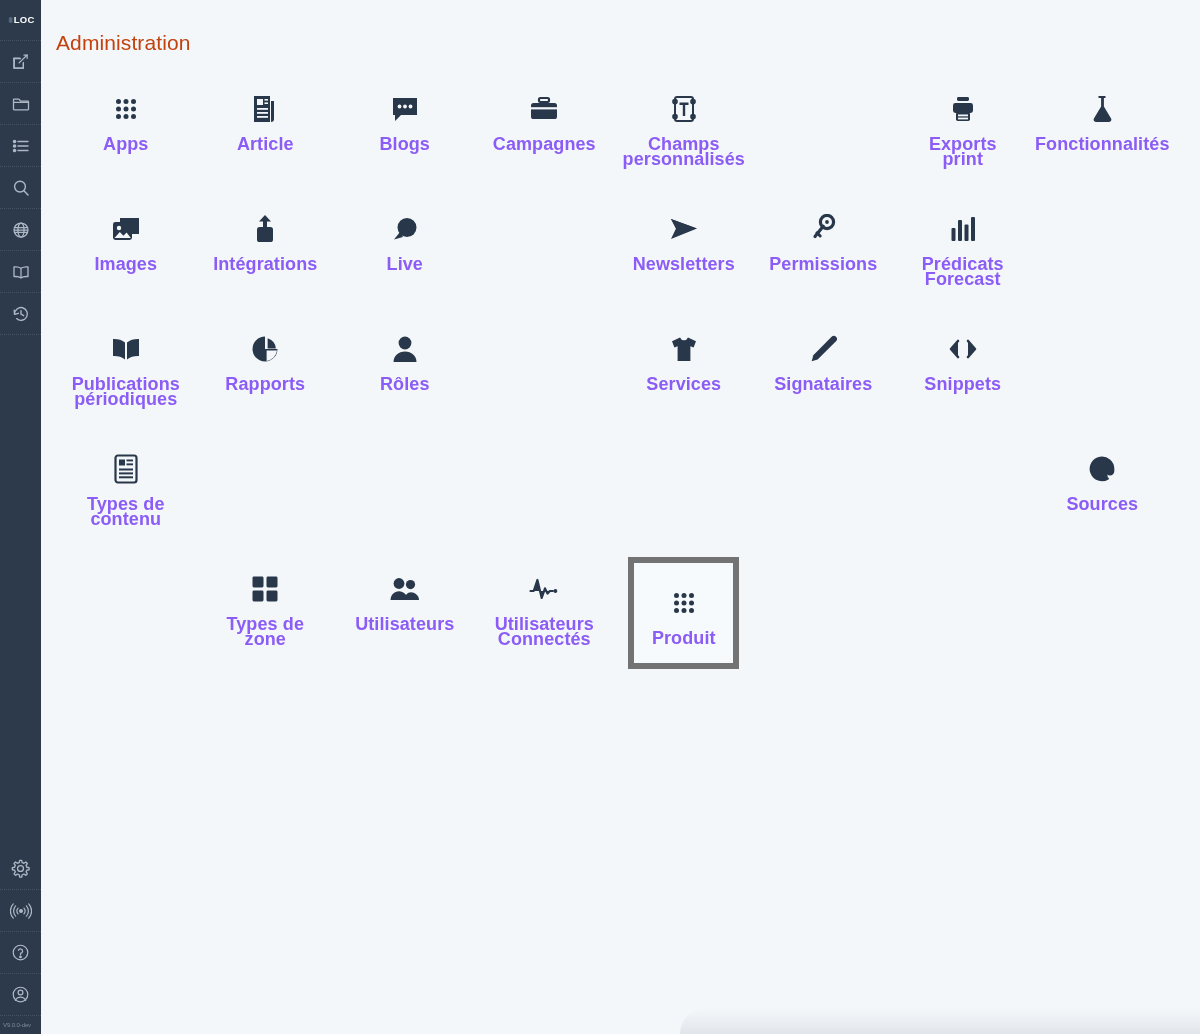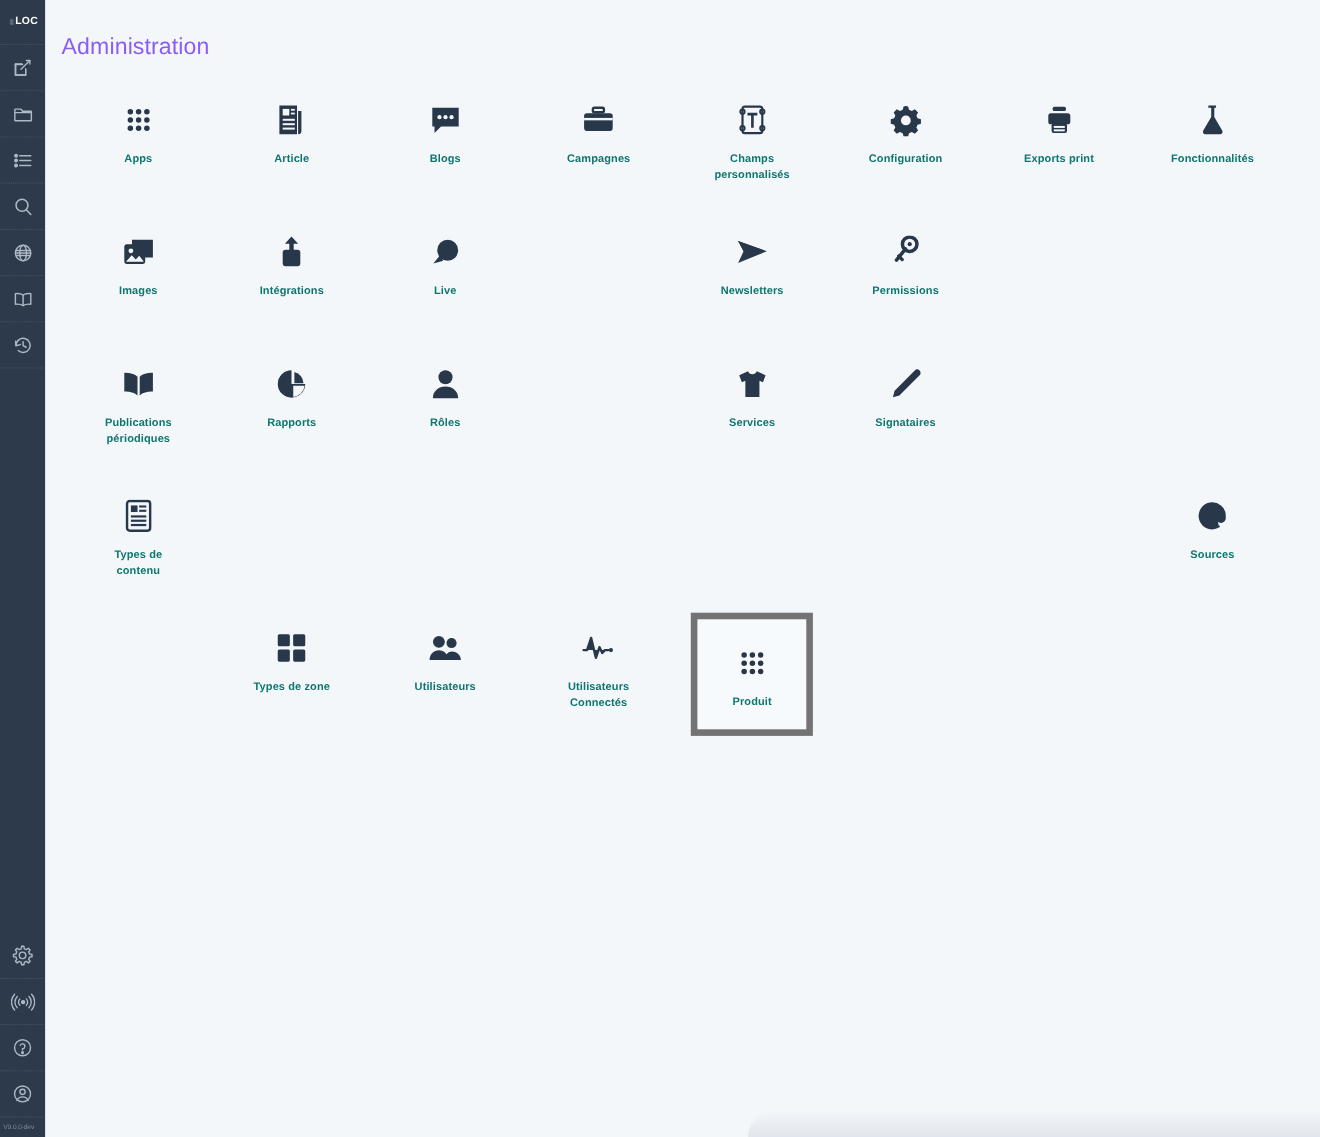--- a/index.html
+++ b/index.html
@@ -99,21 +99,21 @@
     flex: 1 1 auto;
     height: 1034px;
     background: #f4f7fa;
     position: relative;
     overflow: hidden;
   }
 
   #page-title {
     font-size: 21px;
     font-weight: 400;
-    color: #8b5cf6;
+    color: #c2410c;
     padding: 31px 0 0 15px;
     letter-spacing: 0.1px;
   }
 
   #tile-grid {
     display: grid;
     grid-template-columns: repeat(8, 139.5px);
     margin-top: 22px;
     padding-left: 15px;
   }
@@ -142,23 +142,23 @@
     height: 32px;
     display: flex;
     align-items: center;
     justify-content: center;
     color: #28374a;
     margin-bottom: 12px;
   }
   .tile-icon svg { display: block; fill: #28374a; }
 
   .tile-label {
-    font-size: 10px;
+    font-size: 18px;
     font-weight: bold;
-    color: #0f766e;
+    color: #8b5cf6;
     text-align: center;
     line-height: 15px;
     white-space: pre-line;
     letter-spacing: 0.1px;
   }
 
   
   #bottom-panel {
     position: absolute;
     right: 0;
@@ -375,31 +375,20 @@
       <circle cx="5" cy="7.5" r="2" fill="none" stroke="#28374a" stroke-width="1.7"></circle>
       <circle cx="23" cy="7.5" r="2" fill="none" stroke="#28374a" stroke-width="1.7"></circle>
       <circle cx="5" cy="22.5" r="2" fill="none" stroke="#28374a" stroke-width="1.7"></circle>
       <circle cx="23" cy="22.5" r="2" fill="none" stroke="#28374a" stroke-width="1.7"></circle>
     </svg>
             </div>
             <div class="tile-label">Champs
 personnalisés</div>
           </div>
         </div>
-        <div style="grid-column: 6;">
-          <div class="tile">
-            <div class="tile-icon">
-              <svg width="29" height="29" viewBox="0 0 30 30">
-      <path d="M15 1.5l2.1.3.9 3.2 2.6 1.1 2.9-1.6 3 3-1.6 2.9 1.1 2.6 3.2.9v4.2l-3.2.9-1.1 2.6 1.6 2.9-3 3-2.9-1.6-2.6 1.1-.9 3.2h-4.2l-.9-3.2-2.6-1.1-2.9 1.6-3-3 1.6-2.9-1.1-2.6-3.2-.9v-4.2l3.2-.9 1.1-2.6-1.6-2.9 3-3 2.9 1.6 2.6-1.1.9-3.2z"></path>
-      <circle cx="15" cy="15" r="4.6" fill="#f4f7fa"></circle>
-    </svg>
-            </div>
-            <div class="tile-label">Configuration</div>
-          </div>
-        </div>
         <div style="grid-column: 7;">
           <div class="tile">
             <div class="tile-icon">
               <svg width="28" height="28" viewBox="0 0 28 28">
       <rect x="8" y="2" width="12" height="4" rx="1.4"></rect>
       <rect x="4" y="8" width="20" height="10" rx="2.4"></rect>
       <rect x="7" y="17" width="14" height="9" rx="1.8"></rect>
       <rect x="9" y="19.5" width="10" height="1.8" fill="#f4f7fa"></rect>
       <rect x="9" y="22.6" width="10" height="1.8" fill="#f4f7fa"></rect>
     </svg>
@@ -469,20 +458,34 @@
               <svg width="26" height="30" viewBox="0 0 26 30">
       <circle cx="17" cy="8" r="6.6" fill="none" stroke="#28374a" stroke-width="3.2"></circle>
       <circle cx="17" cy="8" r="1.9"></circle>
       <path d="M13.2 12.2L5 22.5" stroke="#28374a" stroke-width="3.2" stroke-linecap="round" fill="none"></path>
       <path d="M7 18.8l3.2 3.2" stroke="#28374a" stroke-width="3" stroke-linecap="round" fill="none"></path>
     </svg>
             </div>
             <div class="tile-label">Permissions</div>
           </div>
         </div>
+        <div style="grid-column: 7;">
+          <div class="tile">
+            <div class="tile-icon">
+              <svg width="28" height="28" viewBox="0 0 28 28">
+      <rect x="2.5" y="13" width="4" height="13" rx="1"></rect>
+      <rect x="9" y="5" width="4" height="21" rx="1"></rect>
+      <rect x="15.5" y="9.5" width="4" height="16.5" rx="1"></rect>
+      <rect x="22" y="2" width="4" height="24" rx="1"></rect>
+    </svg>
+            </div>
+            <div class="tile-label">Prédicats
+Forecast</div>
+          </div>
+        </div>
         <div style="grid-column: 1;">
           <div class="tile">
             <div class="tile-icon">
               <svg width="30" height="26" viewBox="0 0 30 26">
       <path d="M14 6.5C11 3.8 6.5 2.8 2 3v17c4.5-.2 9 .8 12 3.5z"></path>
       <path d="M16 6.5C19 3.8 23.5 2.8 28 3v17c-4.5-.2-9 .8-12 3.5z"></path>
     </svg>
             </div>
             <div class="tile-label">Publications
 périodiques</div>
@@ -523,20 +526,31 @@
           </div>
         </div>
         <div style="grid-column: 6;">
           <div class="tile">
             <div class="tile-icon">
               <svg width="28" height="28" viewBox="0 0 28 28">
       <path d="M22.6 1.8a3.1 3.1 0 0 1 4.4 4.4L8.6 24.6l-5.9 1.6 1.6-5.9z"></path>
     </svg>
             </div>
             <div class="tile-label">Signataires</div>
+          </div>
+        </div>
+        <div style="grid-column: 7;">
+          <div class="tile">
+            <div class="tile-icon">
+              <svg width="30" height="22" viewBox="0 0 30 22" fill="none" stroke="#28374a" stroke-width="2.6" stroke-linecap="round" stroke-linejoin="round">
+      <path d="M10 3L3 11l7 8"></path>
+      <path d="M20 3l7 8-7 8"></path>
+    </svg>
+            </div>
+            <div class="tile-label">Snippets</div>
           </div>
         </div>
         <div style="grid-column: 1;">
           <div class="tile">
             <div class="tile-icon">
               <svg width="26" height="30" viewBox="0 0 26 30">
       <rect x="2.5" y="1.5" width="21" height="27" rx="2.4" fill="none" stroke="#28374a" stroke-width="2.2"></rect>
       <rect x="6" y="5.5" width="6" height="6"></rect>
       <rect x="13.5" y="5.5" width="6.5" height="1.9"></rect>
       <rect x="13.5" y="9.4" width="6.5" height="1.9"></rect>

